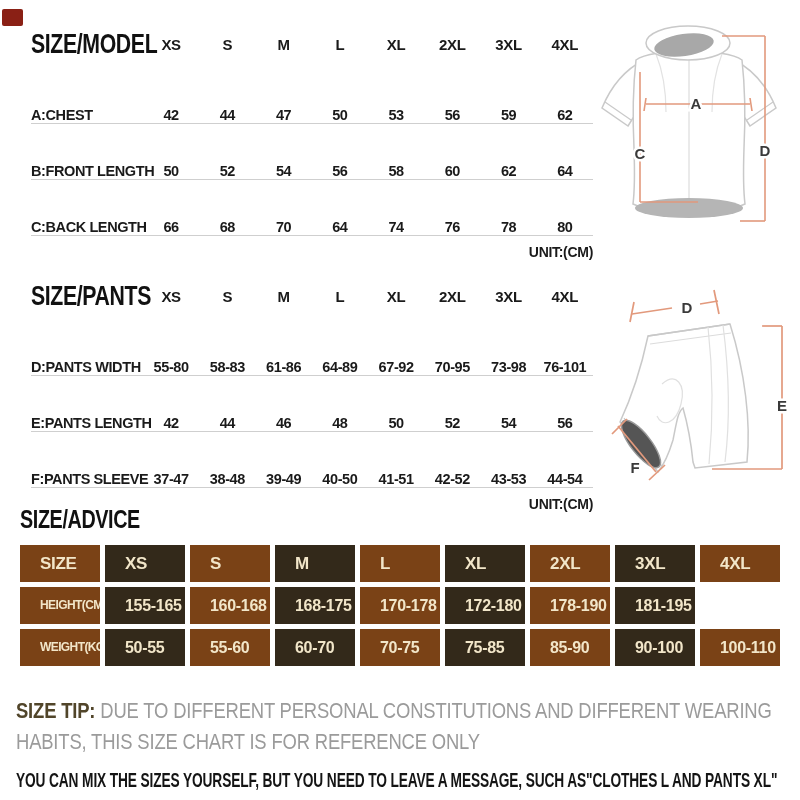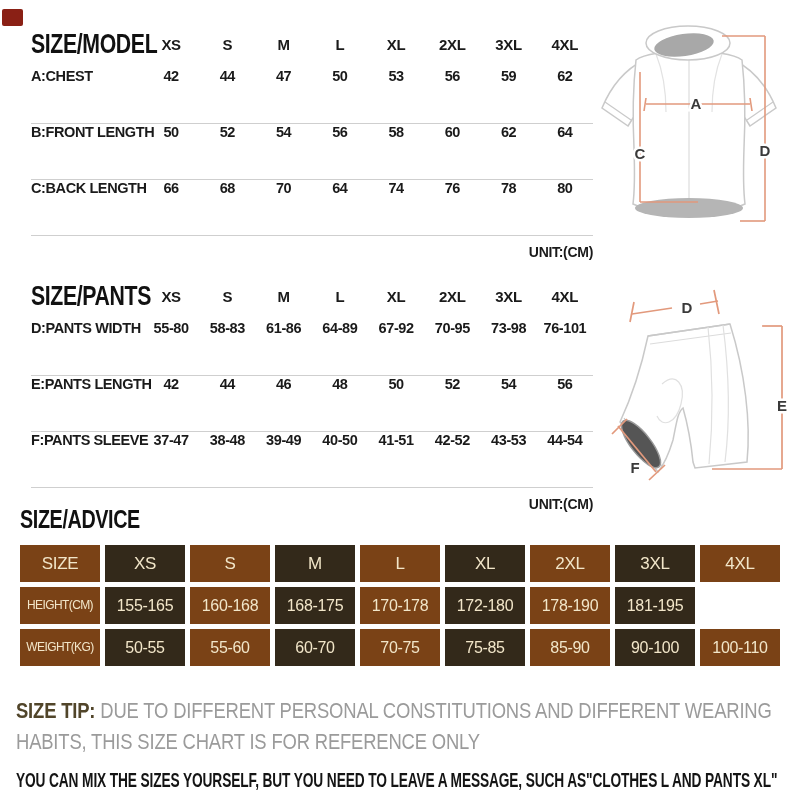--- a/index.html
+++ b/index.html
@@ -12,39 +12,39 @@
   
   .sec{position:absolute;left:15px;width:562px;margin-left:16px;}
   .sec-model{top:26px;}
   .sec-pants{top:278px;}
   .mhead{display:flex;align-items:center;height:36px;margin-bottom:6px;}
   .sec-title{margin:0;font-size:28px;font-weight:bold;letter-spacing:-0.5px;
              transform:scaleX(0.76);transform-origin:left center;white-space:nowrap;
              width:112px;overflow:visible;color:#111;}
   .mcols{flex:1;display:flex;}
   .mcol{flex:1;text-align:center;font-weight:bold;font-size:15px;letter-spacing:-0.3px;}
-  .mrow{display:flex;align-items:flex-start;height:55px;border-bottom:1px solid #cfcfcf;}
+  .mrow{display:flex;align-items:flex-end;height:55px;border-bottom:1px solid #cfcfcf;}
   .mlabel{width:112px;font-weight:bold;font-size:14.5px;letter-spacing:-0.4px;white-space:nowrap;}
   .mval{flex:1;text-align:center;font-weight:bold;font-size:14.5px;letter-spacing:-0.4px;}
   .munit{text-align:right;font-weight:bold;font-size:14px;margin-top:8px;letter-spacing:-0.3px;}
 
   
   .fig-jersey{position:absolute;left:584px;top:16px;width:212px;height:222px;}
   .fig-shorts{position:absolute;left:610px;top:272px;width:186px;height:222px;}
   .fig-jersey svg,.fig-shorts svg{display:block;}
   .mlab{font:bold 15px "Liberation Sans", sans-serif;fill:#3a3a3a;
         paint-order:stroke;stroke:#fff;stroke-width:5px;text-anchor:middle;}
 
   
   .sec-advice{position:absolute;left:20px;top:504px;width:760px;}
   .advice-title{margin:0 0 10px 0;font-size:26px;font-weight:bold;letter-spacing:-0.5px;
                 transform:scaleX(0.76);transform-origin:left center;white-space:nowrap;color:#111;}
   .adv-row{display:grid;grid-template-columns:repeat(9,1fr);gap:5px;margin-bottom:5px;}
-  .adv-cell{height:37px;line-height:37px;text-align:center;font-weight:normal;
-            color:#f2e6c9;font-size:16px;letter-spacing:-0.3px;overflow:hidden;}
+  .adv-cell{height:37px;line-height:37px;text-align:left;font-weight:bold;
+            color:#f2e6c9;font-size:16px;letter-spacing:-0.3px;overflow:hidden;padding-left:20px;}
   .adv-row > .adv-cell:nth-child(odd){background:#7a4216;}
   .adv-row > .adv-cell:nth-child(even){background:#33291a;}
   .adv-head .adv-cell{font-size:17px;}
   .adv-label{font-size:12px;letter-spacing:-0.6px;}
 
   
   .sec-tip{position:absolute;left:16px;top:696px;width:780px;}
   .tip-line{margin:0;width:905px;transform:scaleX(0.857);transform-origin:left top;
             font-size:21.5px;line-height:1.42;color:#9b9b9b;letter-spacing:-0.2px;}
   .tip-label{color:#51452a;font-weight:bold;}

